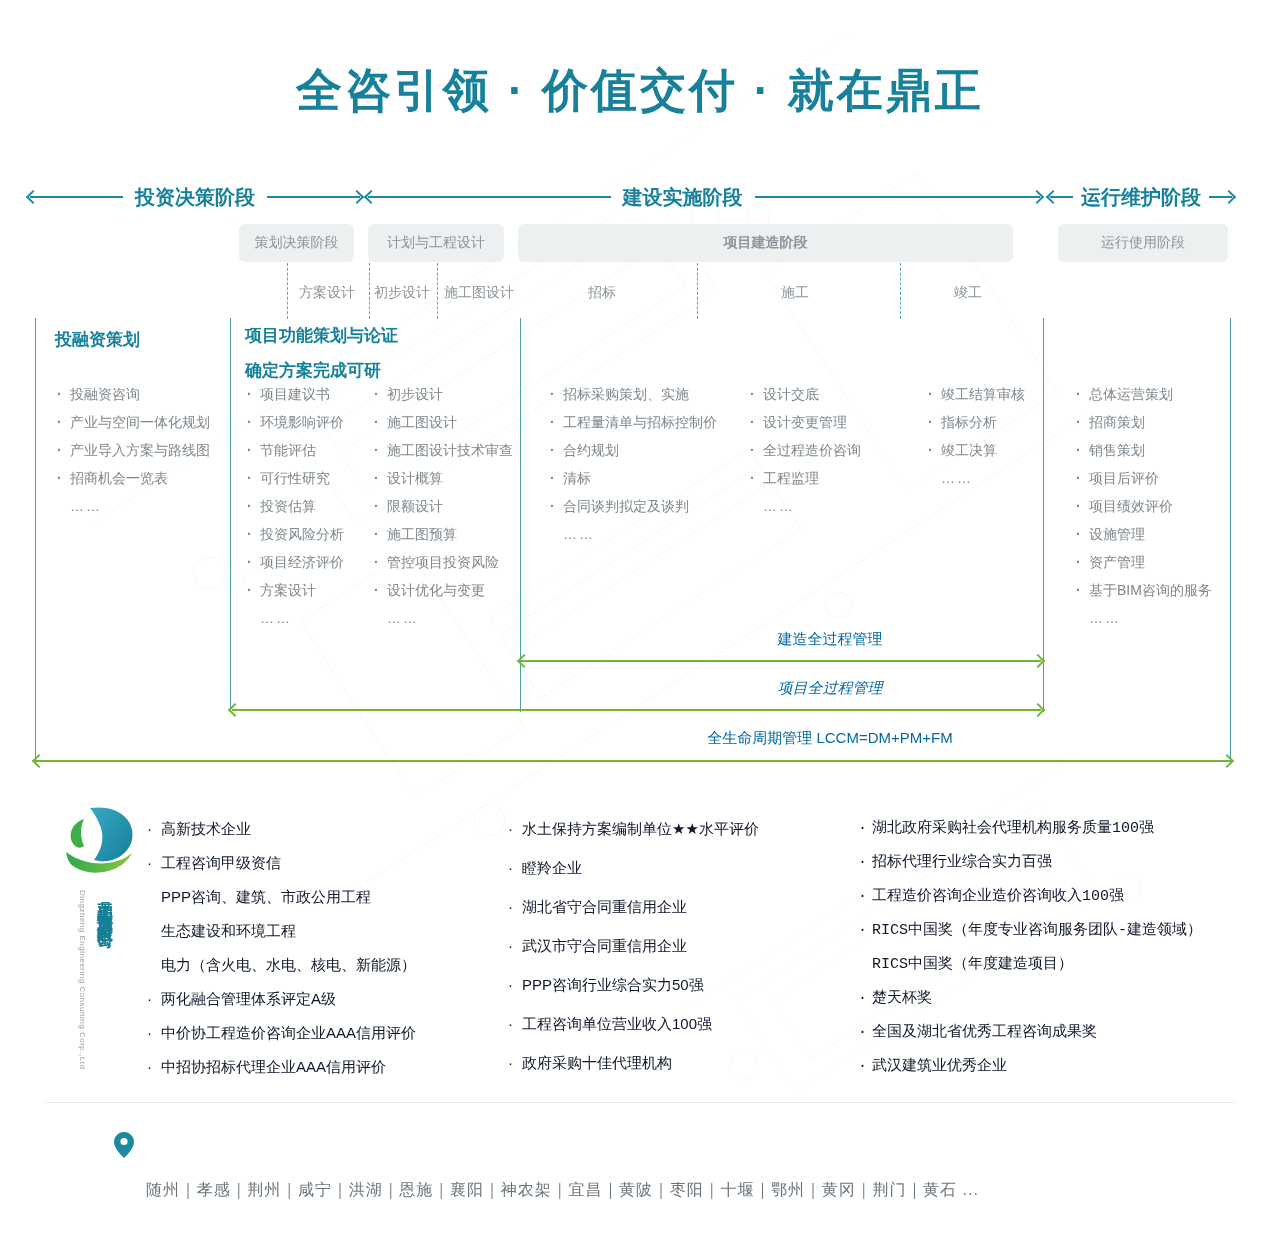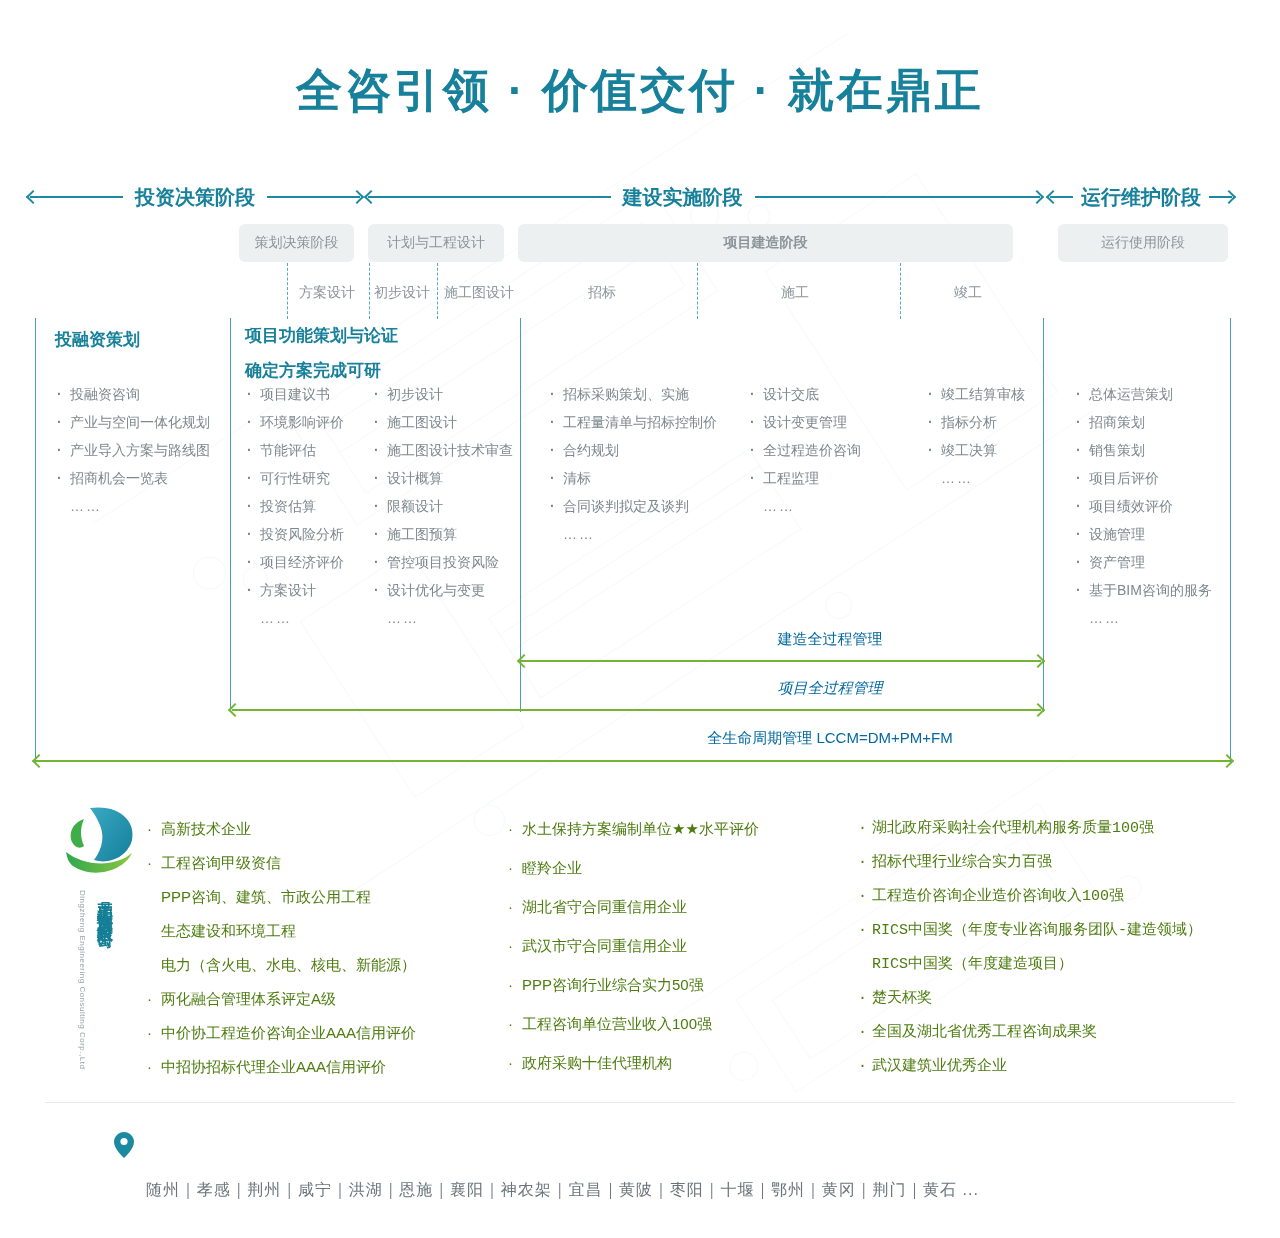--- a/index.html
+++ b/index.html
@@ -38,21 +38,21 @@
   .g-arrow { position:absolute; display:flex; align-items:center; color:#72b533; height:10px; }
   .g-arrow .pa-line { border-top-width:2px; }
 
   
   .logo { position:absolute; left:56px; top:804px; }
   .name-cn { position:absolute; left:94px; top:888px; writing-mode:vertical-rl; text-orientation:upright;
              font-size:16px; font-weight:700; color:#157f96; letter-spacing:3px; }
   .name-en { position:absolute; left:78px; top:890px; writing-mode:vertical-rl;
              font-size:8px; color:#98a2a7; letter-spacing:0.5px; }
 
-  .ql { position:absolute; list-style:none; margin:0; padding:0; font-size:15px; color:#4d7c0f; }
+  .ql { position:absolute; list-style:none; margin:0; padding:0; font-size:15px; color:#0f172a; }
   .ql li { position:relative; padding-left:16px; line-height:17px; margin-bottom:17px; white-space:nowrap; }
   .ql li::before { content:"·"; position:absolute; left:2px; top:0; }
   .ql li.indent::before { content:""; }
   .ql.wide li { margin-bottom:22px; }
 
   .divider { position:absolute; left:45px; top:1102px; width:1190px; height:1px; background:#e8ebec; }
 
   .loc-row { position:absolute; left:146px; color:#6a747a; font-size:16px; white-space:nowrap; letter-spacing:1px; }
   .pin { position:absolute; left:114px; top:1132px; }
 </style>

